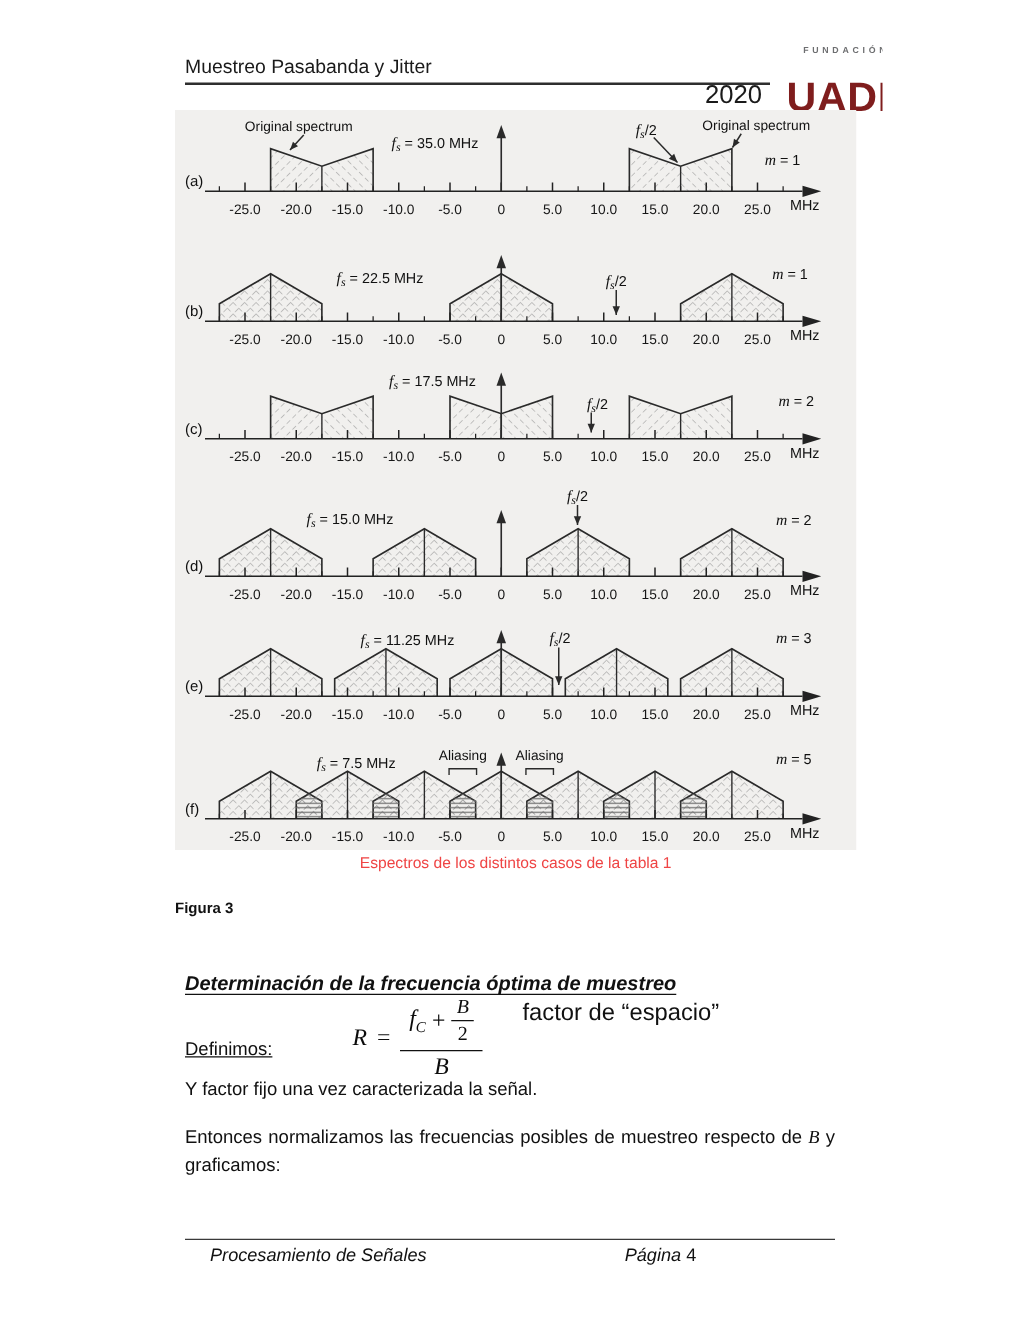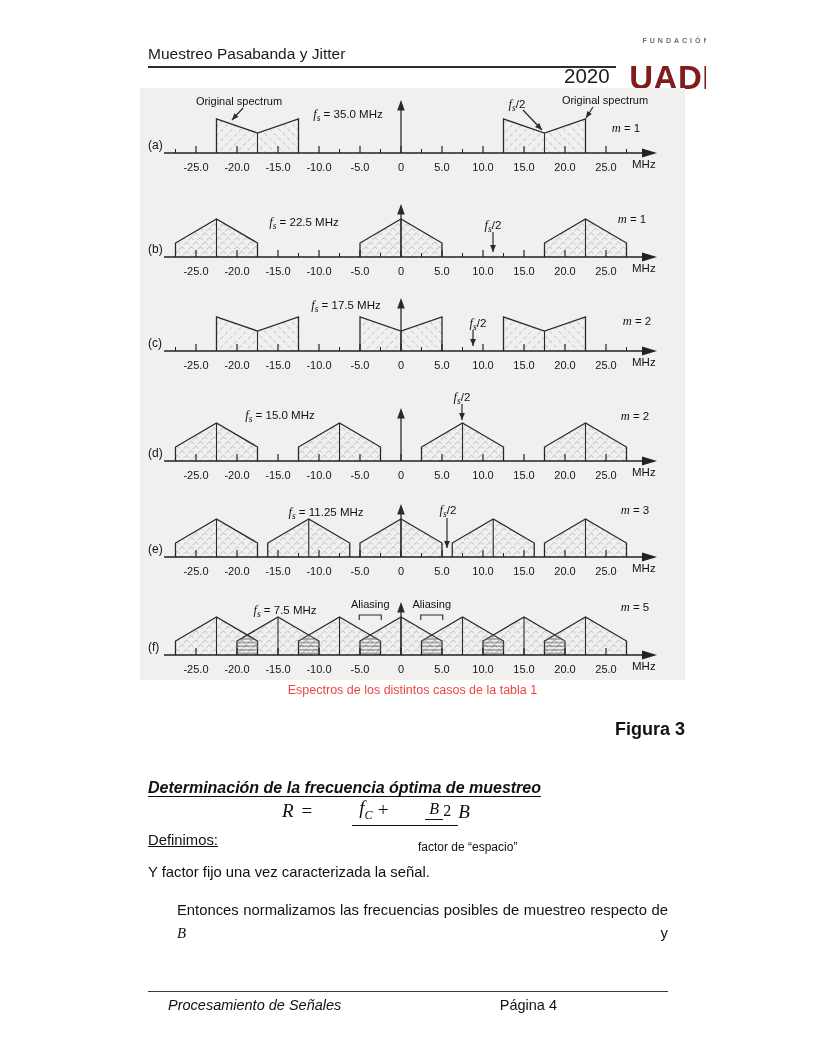--- a/index.html
+++ b/index.html
@@ -11,49 +11,49 @@
   .header-year{position:absolute;left:564px;top:24px;font-size:20.5px;color:#1a1a1a;margin-top:40px;}
   .header-rule{position:absolute;left:148px;top:66px;width:468px;height:1.5px;background:#2e2e2e;}
   .logo{position:absolute;left:620px;top:37px;width:114px;text-align:center;}
   .logo-top{font-size:7px;font-weight:bold;letter-spacing:3px;color:#6d6e70;white-space:nowrap;}
   .logo-main{font-size:33px;font-weight:bold;letter-spacing:.5px;line-height:.95;color:#7f1d1d;margin-top:18px;}
 
   
   .figure-scan{position:absolute;left:140px;top:88px;width:545px;height:592px;background:#f1f0ee;}
   svg.diag{position:absolute;left:0;overflow:visible;display:block;}
   .figure-caption{position:absolute;left:140px;top:683px;width:545px;text-align:center;font-size:12.5px;color:#ef4444;}
-  .figure-label{position:absolute;left:140px;top:719px;width:545px;text-align:right;font-size:18px;font-weight:bold;}
+  .figure-label{position:absolute;left:140px;top:719px;width:545px;text-align:left;font-size:12px;font-weight:bold;}
 
   
   .section-heading{position:absolute;left:148px;top:779px;font-size:16px;font-weight:bold;font-style:italic;
                    text-decoration:underline;text-underline-offset:3px;}
   .definimos{position:absolute;left:148px;top:832px;font-size:14.8px;text-decoration:underline;}
-  .formula-note{position:absolute;left:418px;top:840px;font-size:12px;}
+  .formula-note{position:absolute;left:418px;top:800px;font-size:19px;}
   .line-after{position:absolute;left:148px;top:864px;font-size:14.8px;}
 
   .formula{position:absolute;left:282px;top:797px;display:flex;align-items:center;gap:8px;
            font-family:"Liberation Serif",serif;font-size:19px;color:#0c0c0c;}
   .f-var{font-style:italic;}
   .formula sub{font-size:12px;font-style:italic;}
-  .frac{display:inline-flex;align-items:center;margin-left:32px;}
+  .frac{display:inline-flex;flex-direction:column;align-items:center;}
   .frac > .fnum{display:inline-flex;align-items:center;gap:5px;border-bottom:1.4px solid #111;padding:0 7px 2px 7px;}
   .frac > .fden{padding-top:2px;}
   .frac .fnum,.frac .fden{line-height:1.15;}
   .frac.inner{font-size:16px;}
   .frac.inner > .fnum{padding:0 4px 1px 4px;border-bottom:1.2px solid #111;}
 
   .paragraph{position:absolute;left:148px;top:899px;width:520px;font-size:14.8px;line-height:23px;}
-  .par-line1{text-align:justify;text-align-last:justify;margin-left:29px;}
+  .par-line1{text-align:justify;text-align-last:justify;}
   .par-b{font-family:"Liberation Serif",serif;font-style:italic;}
 
   
   .footer-rule{position:absolute;left:148px;top:991px;width:520px;height:1px;background:#3a3a3a;}
   .footer-left{position:absolute;left:148px;top:997px;font-style:italic;font-size:14.5px;margin-left:20px;}
   .footer-right{position:absolute;right:149px;top:997px;font-size:14.5px;}
-  .footer-right .lbl{margin-top:48px;}
+  .footer-right .lbl{font-style:italic;margin-top:48px;}
 </style>
 </head>
 <body>
 
 <div class="page">
 
   <div class="header-title">Muestreo Pasabanda y Jitter</div>
   <div class="header-year">2020</div>
   <div class="header-rule"></div>
   <div class="logo">
@@ -570,19 +570,20 @@
 
   <div class="formula-note">factor de “espacio”</div>
   <div class="line-after">Y factor fijo una vez caracterizada la señal.</div>
 
   <div class="paragraph">
     <div class="par-line1">
       <span>Entonces normalizamos las frecuencias posibles de muestreo respecto de</span>
       <span class="par-b">B</span>
       <span>y</span>
     </div>
+    <div>graficamos:</div>
   </div>
 
   <div class="footer-rule"></div>
   <div class="footer-left">Procesamiento de Señales</div>
   <div class="footer-right"><span class="lbl">Página</span>&nbsp;<span>4</span></div>
 
 </div>
 
 </body></html>

